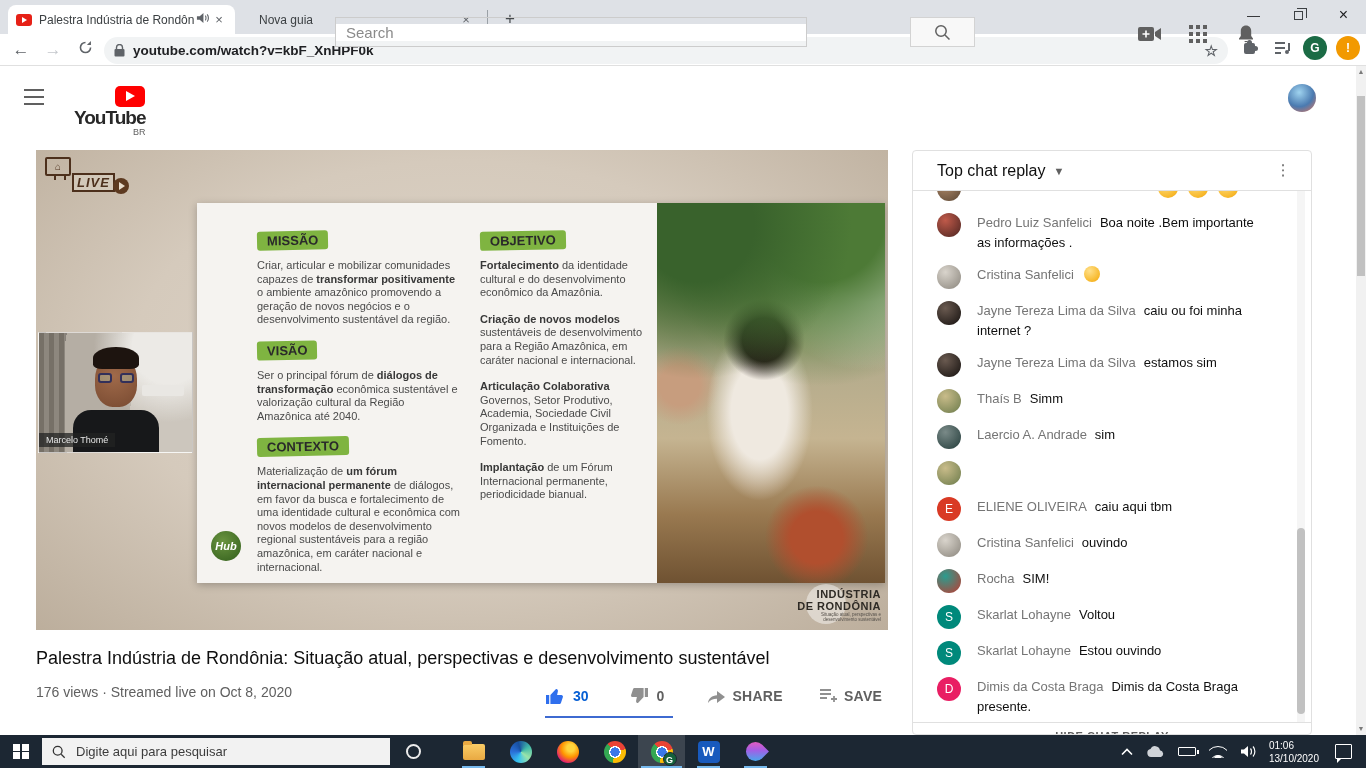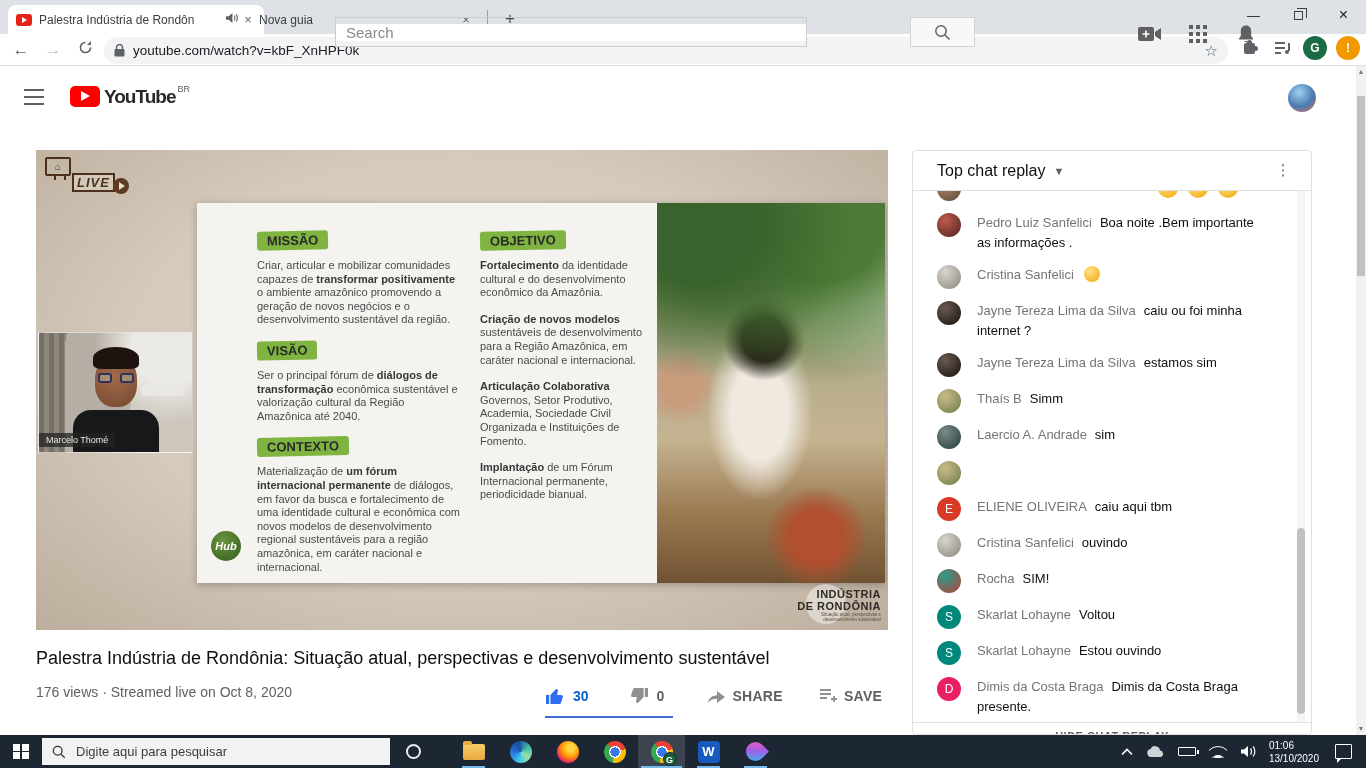--- a/index.html
+++ b/index.html
@@ -2,58 +2,58 @@
 <html><head>
 <meta charset="utf-8">
 <style>
   * { margin:0; padding:0; box-sizing:border-box; }
   html,body { width:1366px; height:768px; overflow:hidden; font-family:"Liberation Sans", sans-serif; }
   #screen { position:relative; width:1366px; height:768px; background:#fff; overflow:hidden; }
 
   
   #tabstrip { position:absolute; left:0; top:0; width:1366px; height:34px; background:#dee1e6; }
   .tab { position:absolute; top:5px; height:29px; display:flex; align-items:center; font-size:12px; color:#3c4043; }
-  #tab-active { left:8px; width:256px; background:#fff; border-radius:8px 8px 0 0; padding:0 8px; }
+  #tab-active { left:8px; width:227px; background:#fff; border-radius:8px 8px 0 0; padding:0 8px; }
   #tab-inactive { left:244px; width:238px; padding:0 8px; }
   .tab-title { flex:1; white-space:nowrap; overflow:hidden; margin-left:7px; }
   .favicon { width:16px; height:12px; background:#e62117; border-radius:3px; position:relative; flex:none; }
   .favicon:after { content:""; position:absolute; left:6px; top:3px; border-left:5px solid #fff; border-top:3px solid transparent; border-bottom:3px solid transparent; }
   .tab-close { width:16px; height:16px; border-radius:50%; text-align:center; line-height:15px; color:#5f6368; font-size:13px; flex:none; }
   .tab-audio { flex:none; margin:0 2px; }
   #tab-divider { position:absolute; left:487px; top:10px; width:1px; height:18px; background:#9aa0a6; }
   #new-tab-btn { position:absolute; left:497px; top:7px; width:26px; height:26px; border-radius:50%; text-align:center; line-height:24px; font-size:17px; color:#45494d; }
   #win-controls { position:absolute; right:0; top:0; height:30px; display:flex; }
   .winbtn { width:45px; height:30px; display:flex; align-items:center; justify-content:center; color:#202124; font-size:13px; }
   .restore-glyph { width:9px; height:9px; border:1px solid #3c4043; position:relative; background:#dee1e6; }
   .restore-glyph:before { content:""; position:absolute; left:2px; top:-4px; width:9px; height:9px; border:1px solid #3c4043; border-left:none; border-bottom:none; }
 
   
   #toolbar { position:absolute; left:0; top:34px; width:1366px; height:32px; background:#fff; border-bottom:1px solid #e0e0e0; }
   .navbtn { position:absolute; top:3px; width:26px; height:26px; text-align:center; line-height:26px; font-size:17px; color:#5f6368; }
-  #omnibox { position:absolute; left:104px; top:37px; width:1124px; height:27px; background:#f1f3f4; border-radius:14px; display:flex; align-items:center; padding:0 10px; }
+  #omnibox { position:absolute; left:104px; top:37px; width:1124px; height:27px; background:#f1f3f4; border-radius:14px; display:flex; align-items:center; padding:0 10px;font-weight:bold; }
   #omnibox-url { font-size:13.5px; color:#202124; margin-left:8px; flex:1; }
   #ext-area { position:absolute; right:6px; top:36px; display:flex; align-items:center; gap:9px; }
   .ext-ic { width:24px; height:24px; display:flex; align-items:center; justify-content:center; }
   .circle-avatar { width:24px; height:24px; border-radius:50%; color:#fff; font-size:12px; font-weight:bold; display:flex; align-items:center; justify-content:center; }
   #profile-g { background:#1b6b45; }
   #warn-badge { background:#f29900; }
   .puzzle { position:relative; width:11px; height:11px; background:#5f6368; border-radius:2px; }
   .puzzle:before { content:""; position:absolute; left:3px; top:-3px; width:5px; height:5px; border-radius:50%; background:#5f6368; }
   .puzzle:after { content:""; position:absolute; right:-3px; top:3px; width:5px; height:5px; border-radius:50%; background:#5f6368; }
   .listmusic { position:relative; width:14px; height:12px; }
   .listmusic i { position:absolute; left:0; height:2px; width:10px; background:#5f6368; }
   .listmusic i:nth-child(1){top:0} .listmusic i:nth-child(2){top:5px} .listmusic i:nth-child(3){top:10px; width:6px}
   .listmusic b { position:absolute; right:0; bottom:0; width:4px; height:4px; border-radius:50%; background:#5f6368; }
   .listmusic b:after { content:""; position:absolute; left:3px; top:-7px; width:1.5px; height:8px; background:#5f6368; }
 
   
   #yt-header { position:absolute; left:0; top:66px; width:1356px; height:64px; background:#fff; }
   #hamburger { position:absolute; left:24px; top:23px; width:20px; height:16px; }
   #hamburger i { display:block; height:2px; background:#606060; margin-bottom:5px; }
-  #yt-logo { position:absolute; left:70px; top:20px; display:flex; align-items:flex-start; }
+  #yt-logo { position:absolute; left:70px; top:20px; display:flex; align-items:flex-end;flex-direction:column; }
   #yt-play { width:30px; height:21px; background:#f00; border-radius:5px; position:relative; }
   #yt-play:after { content:""; position:absolute; left:11px; top:5px; border-left:9px solid #fff; border-top:5.5px solid transparent; border-bottom:5.5px solid transparent; }
   #yt-word { font-size:19px; font-weight:bold; letter-spacing:-1px; color:#282828; margin-left:4px; }
   #yt-region { font-size:9px; color:#606060; margin-left:2px; margin-top:-2px; }
   #yt-search { position:absolute; left:335px; top:17px; width:472px; height:30px; border:1px solid #ccc; display:flex; align-items:center; }
   #yt-search input { border:none; outline:none; width:100%; font-size:15px; color:#111; padding:0 10px; font-family:"Liberation Sans",sans-serif; }
   #yt-search input::placeholder { color:#8a8a8a; }
   #yt-search-btn { position:absolute; left:910px; top:17px; width:65px; height:30px; background:#f8f8f8; border:1px solid #d3d3d3; display:flex; align-items:center; justify-content:center; }
   .yt-right-ic { position:absolute; top:25px; width:24px; height:18px; display:flex; align-items:center; justify-content:center; }
   #yt-avatar { position:absolute; left:1288px; top:84px; width:28px; height:28px; border-radius:50%; background:radial-gradient(circle at 40% 30%, #9fd3ef, #4a7ab0 55%, #c4756a 90%); }

